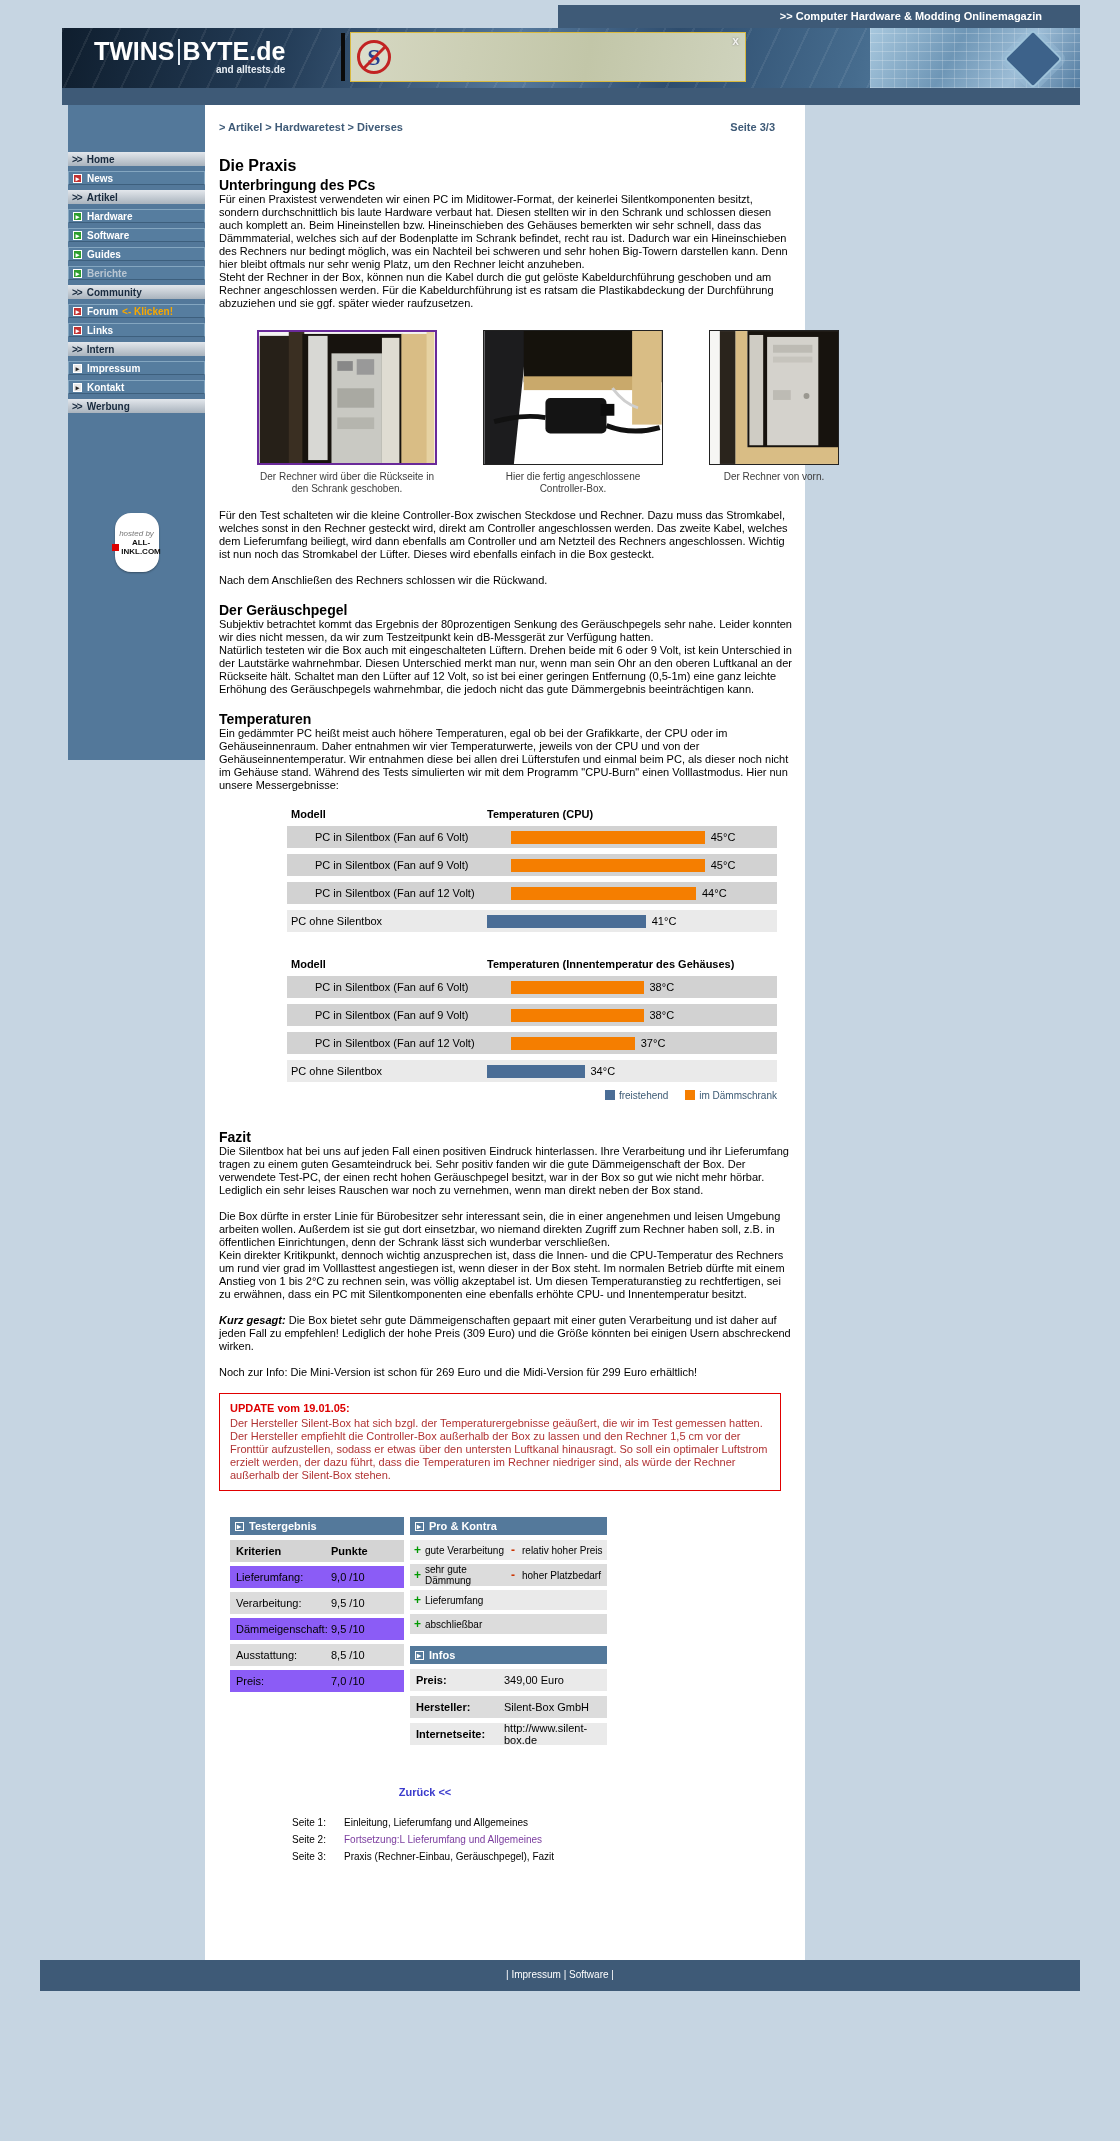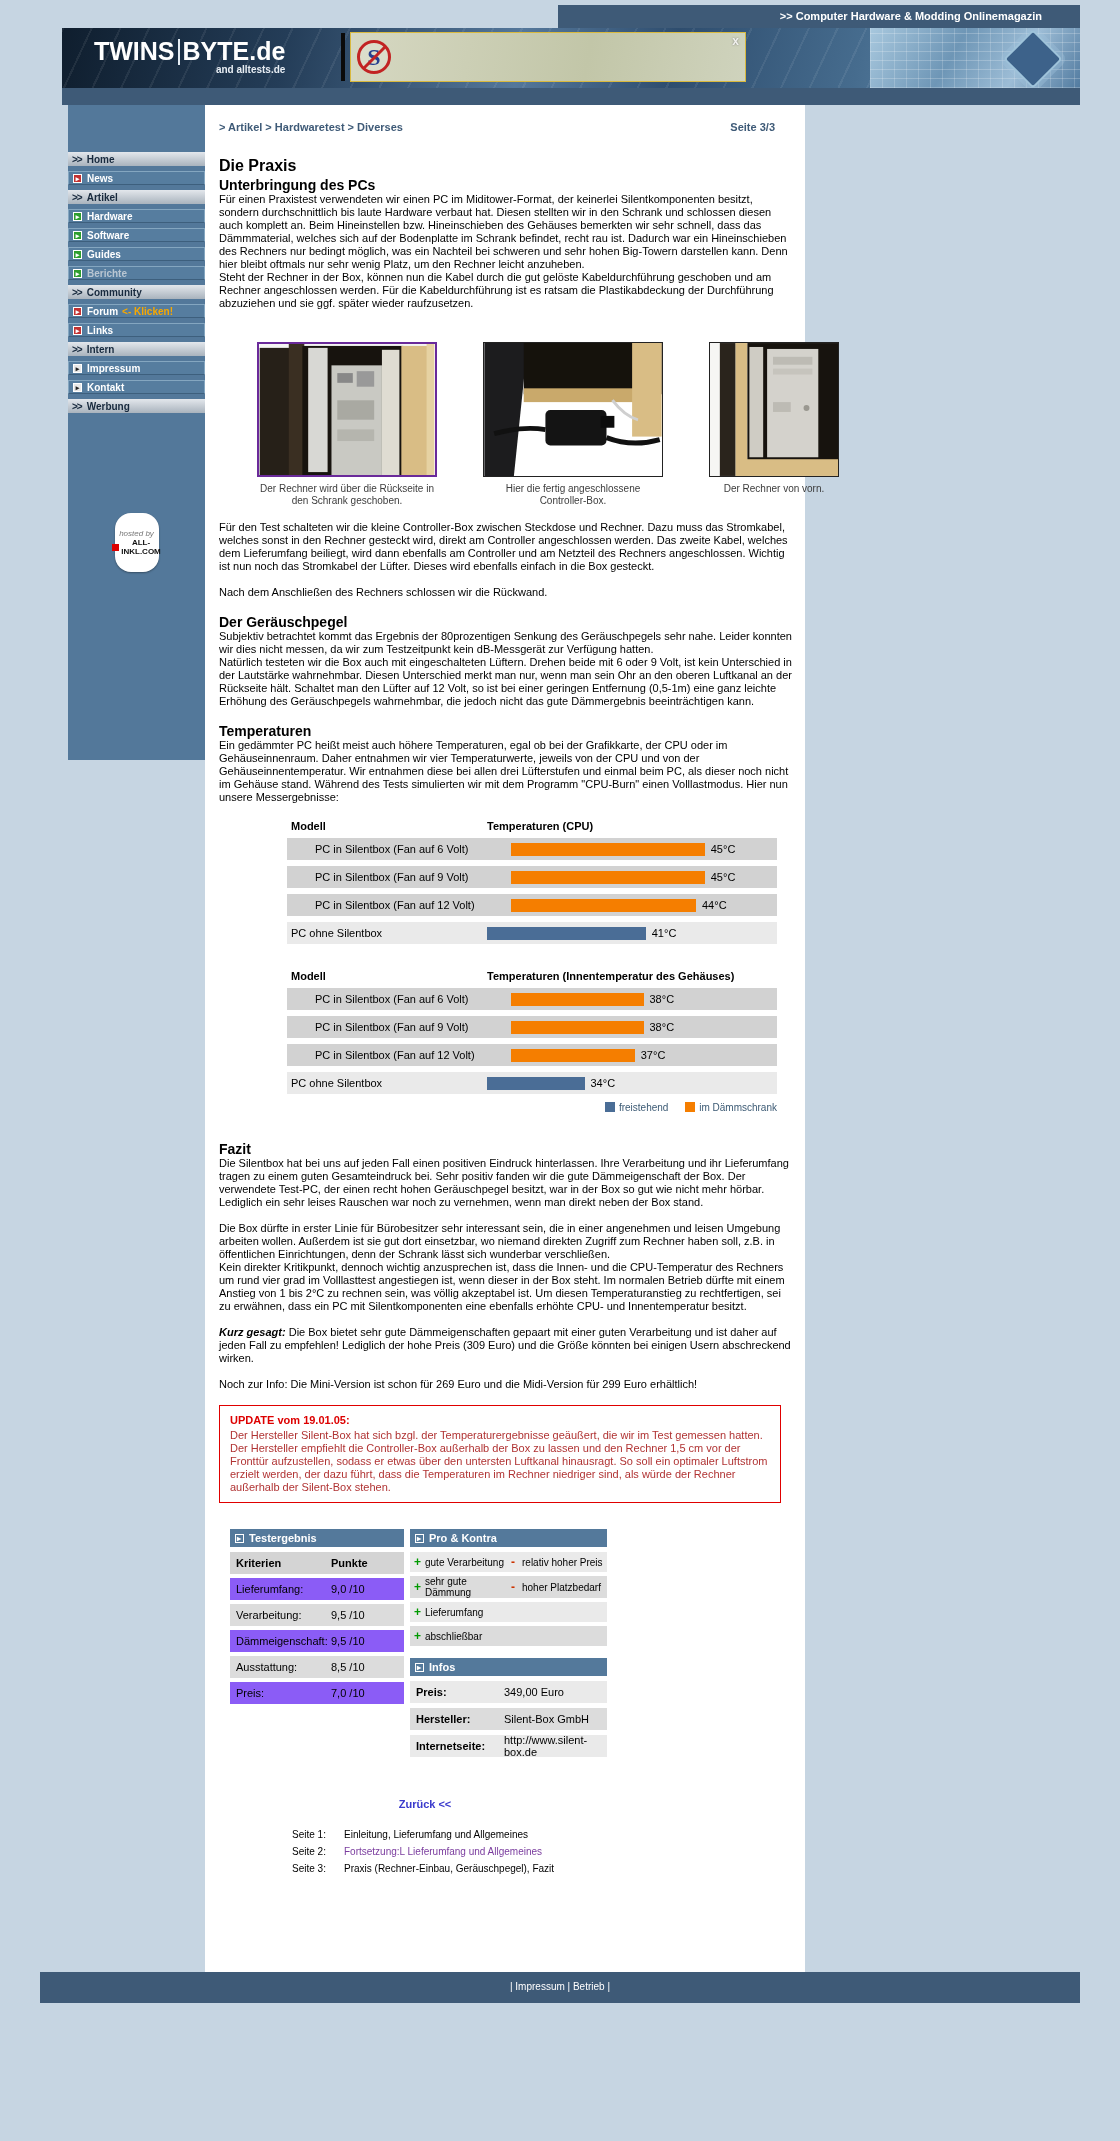--- a/index.html
+++ b/index.html
@@ -70,21 +70,21 @@
   .crumbrow { display: flex; justify-content: space-between; font-size: 11px; font-weight: bold;
     color: #3e5a77; padding: 4px 18px 0 2px; }
   .crumbs { cursor: pointer; }
   h1 { font-size: 16px; margin: 24px 0 2px 2px; }
   .shead { font-size: 14px; font-weight: bold; margin: 15px 0 0 2px; }
   p { font-size: 11px; line-height: 13px; margin: 0 0 0 2px; }
   .gap { margin-top: 13px; }
   .kurz { font-weight: bold; font-style: italic; }
 
   
-  .photos { display: flex; margin: 32px 0 14px 40px; gap: 46px; }
+  .photos { display: flex; margin: 20px 0 14px 40px; gap: 46px; }
   figure { margin: 0; text-align: center; }
   .photo { width: 180px; height: 135px; cursor: pointer; }
   .photo.v { width: 130px; }
   .photo.b1 { border: 2px solid #6a2a9a; }
   .photo.b2 { border: 1px solid #222; }
   figcaption { font-size: 10px; color: #3c3c3c; margin-top: 6px; line-height: 12px; max-width: 200px; }
 
   
   .chart { width: 490px; margin: 16px 0 0 70px; font-size: 11px; }
   .chart.second { margin-top: 26px; }
@@ -514,16 +514,16 @@
         <div><span class="plabel">Seite 1:</span><span class="ptext">Einleitung, Lieferumfang und Allgemeines</span></div>
         <div><span class="plabel">Seite 2:</span><span class="ptext visited">Fortsetzung:L Lieferumfang und Allgemeines</span></div>
         <div><span class="plabel">Seite 3:</span><span class="ptext">Praxis (Rechner-Einbau, Geräuschpegel), Fazit</span></div>
       </div>
     </div>
 
     <div class="rightgap"></div>
   </div>
 
   <div class="footer">
-    <div class="footer-links">| Impressum | Betrieb |</div>
+    <div class="footer-links">| Impressum | Software |</div>
   </div>
 
 </div>
 
 </body></html>

